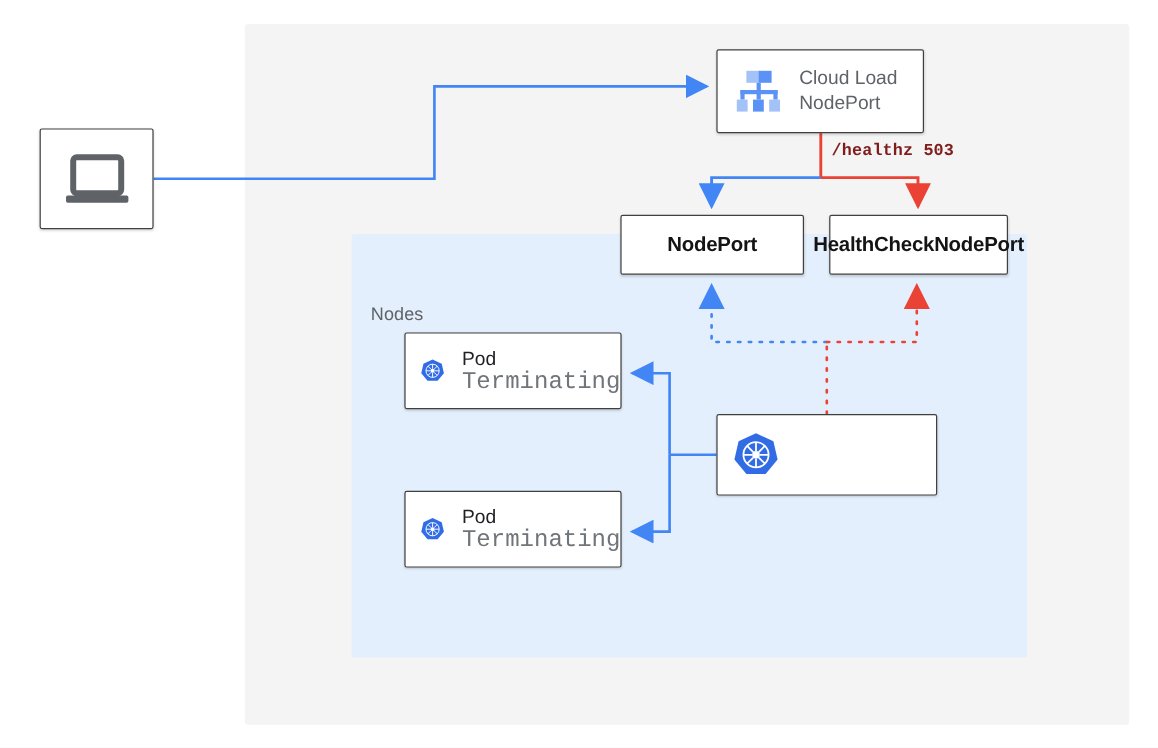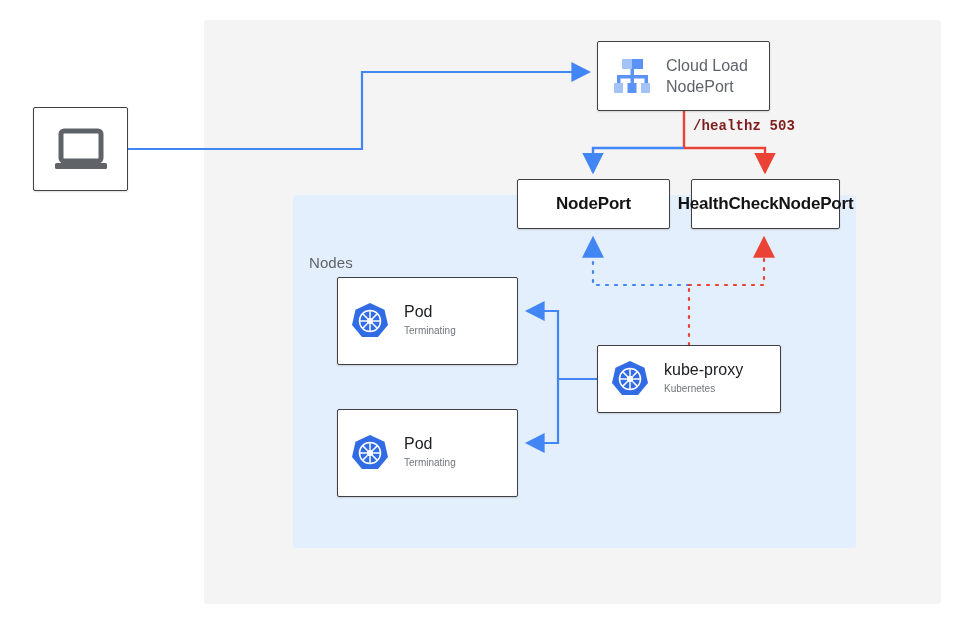--- a/index.html
+++ b/index.html
@@ -112,40 +112,41 @@
     font-size: 17px;
     font-weight: bold;
     color: #141414;
     line-height: 20px;
     letter-spacing: -.2px;
   }
 
   
   .card-entity {
     width: 181px;
-    height: 88px;
+    height: 64px;
     display: flex;
     align-items: center;
     padding-left: 12px;
     gap: 14px;
   }
   .card-pod1 { left: 337px; top: 277px; }
   .card-pod2 { left: 337px; top: 409px; }
   .card-kubeproxy { left: 597px; top: 345px; width: 184px; height: 68px; }
 
   .entity-text { display: flex; flex-direction: column; }
   .entity-title {
     font-size: 16px;
     color: #202124;
     line-height: 19px;
   }
   .entity-sub {
-    font-size: 10px;
+    font-size: 20px;
     color: #70757a;
     line-height: 19px;
+    font-family: Liberation Mono, monospace;
   }
 
   
   #wires {
     position: absolute;
     left: 0;
     top: 0;
     width: 965px;
     height: 623px;
     pointer-events: none;
@@ -302,19 +303,15 @@
         <line x1="20" y1="9.5" x2="20" y2="16.8"></line>
         <line x1="20" y1="23.2" x2="20" y2="30.5"></line>
         <line x1="9.5" y1="20" x2="16.8" y2="20"></line>
         <line x1="23.2" y1="20" x2="30.5" y2="20"></line>
         <line x1="12.6" y1="12.6" x2="17.7" y2="17.7"></line>
         <line x1="22.3" y1="22.3" x2="27.4" y2="27.4"></line>
         <line x1="27.4" y1="12.6" x2="22.3" y2="17.7"></line>
         <line x1="17.7" y1="22.3" x2="12.6" y2="27.4"></line>
       </g>
     </svg>
-    <div class="entity-text">
-      <span class="entity-title">kube-proxy</span>
-      <span class="entity-sub">Kubernetes</span>
-    </div>
   </div>
 
 </div>
 
 </body></html>

